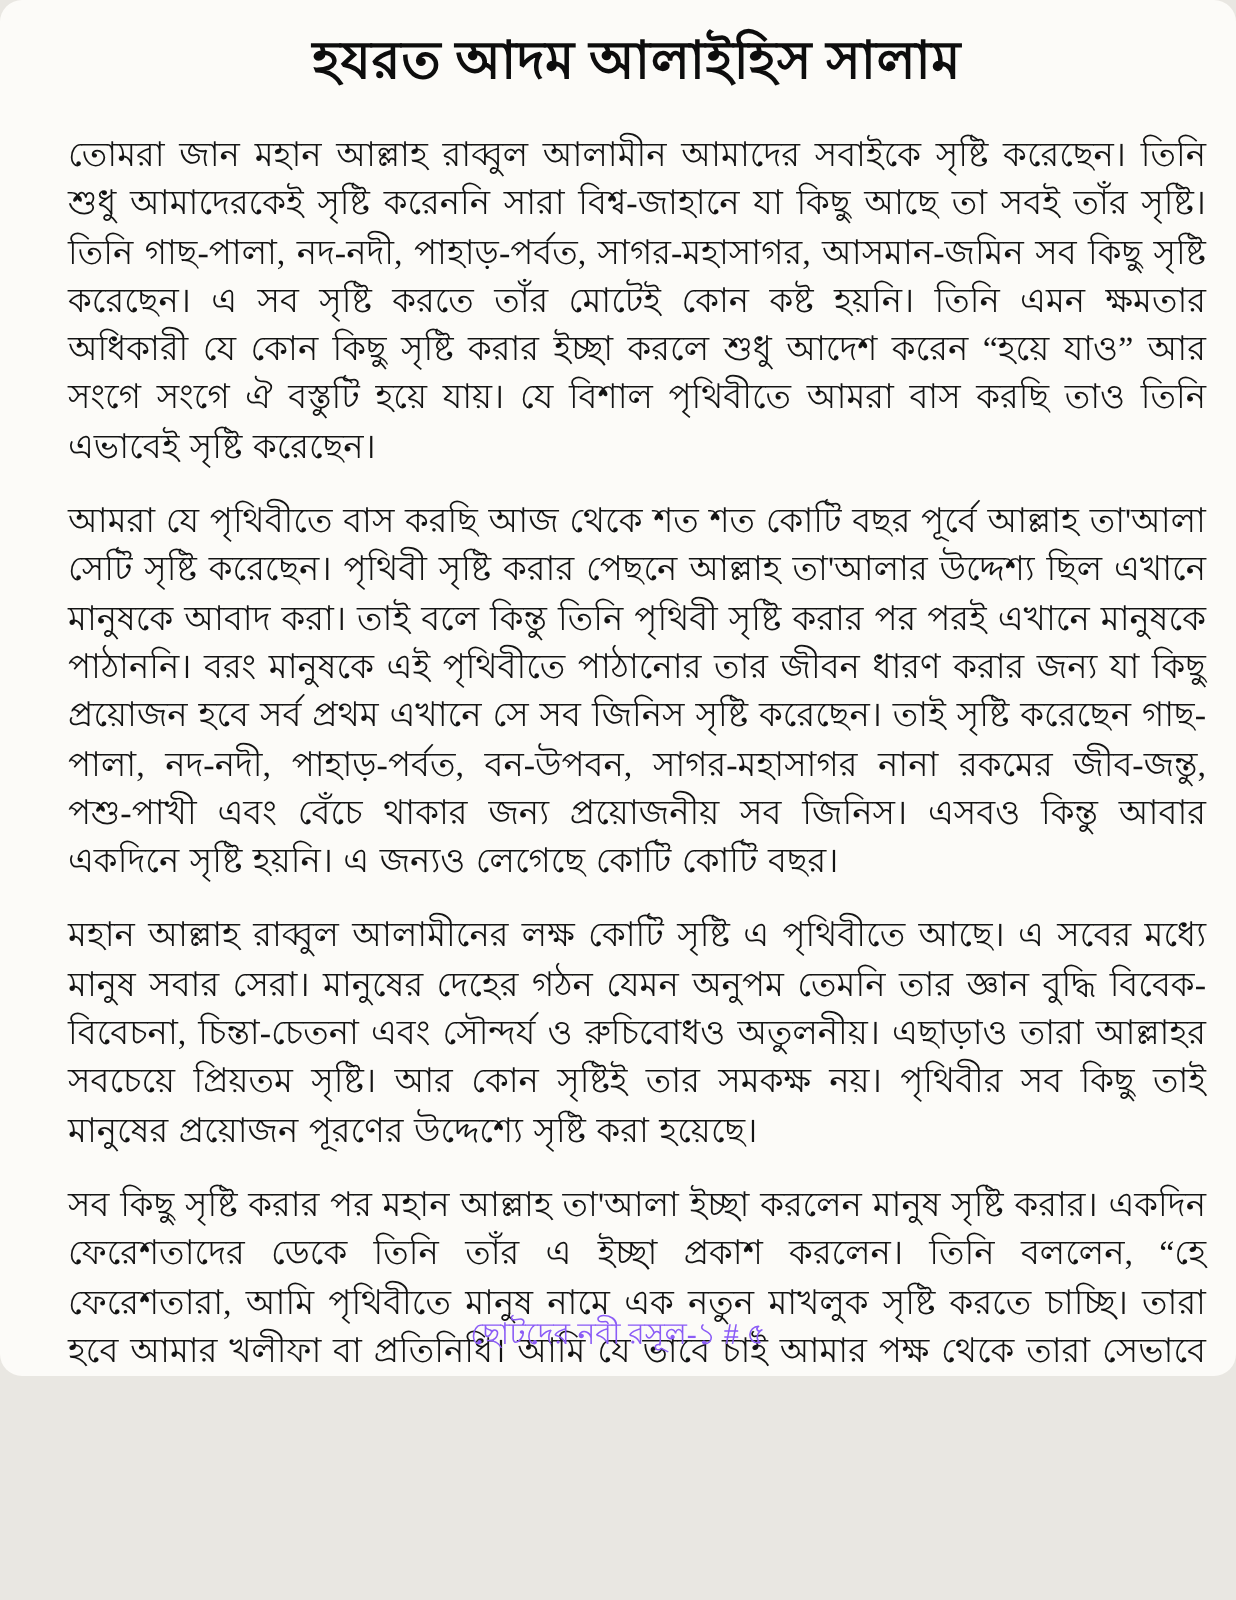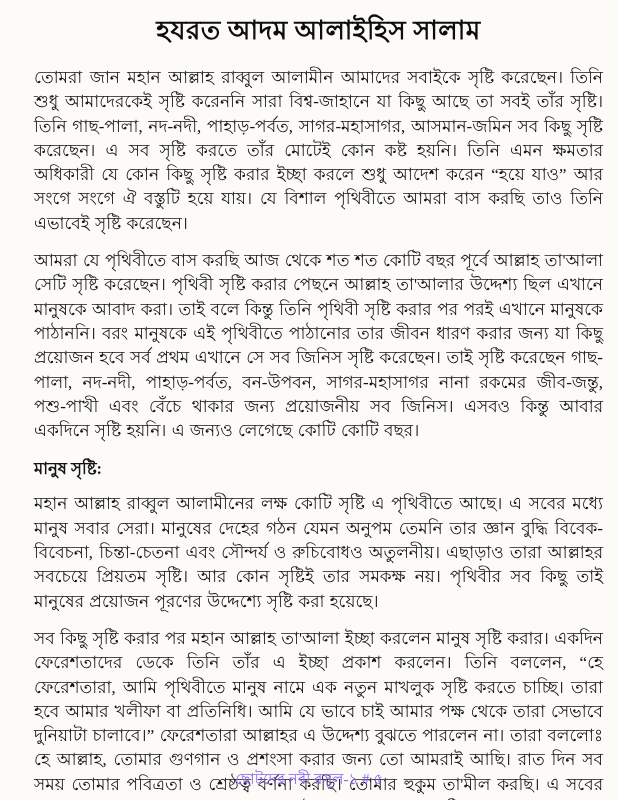--- a/index.html
+++ b/index.html
@@ -4,27 +4,28 @@
 <style>
   html, body {
     margin: 0;
     padding: 0;
     background: #e9e7e2;
     font-family: "Liberation Serif", "DejaVu Serif", serif;
   }
   .page {
     position: relative;
     width: 618px;
-    height: 800px;
+    height: 688px;
     margin: 0 auto;
     background: #fcfbf8;
     color: #141414;
     box-sizing: border-box;
     padding: 8px 15px 6px 34px;
     overflow: hidden;
+    border-radius: 11px;
   }
   .page-title {
     text-align: center;
     font-size: 26px;
     font-weight: 700;
     letter-spacing: 0.5px;
     margin: 2px 0 12px 0;
     color: #0d0d0d;
   }
   .body-paragraph {
@@ -53,21 +54,20 @@
 <body>
 
 <div class="page">
 
   <h1 class="page-title">হযরত আদম আলাইহিস সালাম</h1>
 
   <p class="body-paragraph">তোমরা জান মহান আল্লাহ রাব্বুল আলামীন আমাদের সবাইকে সৃষ্টি করেছেন। তিনি শুধু আমাদেরকেই সৃষ্টি করেননি সারা বিশ্ব-জাহানে যা কিছু আছে তা সবই তাঁর সৃষ্টি। তিনি গাছ-পালা, নদ-নদী, পাহাড়-পর্বত, সাগর-মহাসাগর, আসমান-জমিন সব কিছু সৃষ্টি করেছেন। এ সব সৃষ্টি করতে তাঁর মোটেই কোন কষ্ট হয়নি। তিনি এমন ক্ষমতার অধিকারী যে কোন কিছু সৃষ্টি করার ইচ্ছা করলে শুধু আদেশ করেন “হয়ে যাও” আর সংগে সংগে ঐ বস্তুটি হয়ে যায়। যে বিশাল পৃথিবীতে আমরা বাস করছি তাও তিনি এভাবেই সৃষ্টি করেছেন।</p>
 
   <p class="body-paragraph">আমরা যে পৃথিবীতে বাস করছি আজ থেকে শত শত কোটি বছর পূর্বে আল্লাহ তা'আলা সেটি সৃষ্টি করেছেন। পৃথিবী সৃষ্টি করার পেছনে আল্লাহ তা'আলার উদ্দেশ্য ছিল এখানে মানুষকে আবাদ করা। তাই বলে কিন্তু তিনি পৃথিবী সৃষ্টি করার পর পরই এখানে মানুষকে পাঠাননি। বরং মানুষকে এই পৃথিবীতে পাঠানোর তার জীবন ধারণ করার জন্য যা কিছু প্রয়োজন হবে সর্ব প্রথম এখানে সে সব জিনিস সৃষ্টি করেছেন। তাই সৃষ্টি করেছেন গাছ-পালা, নদ-নদী, পাহাড়-পর্বত, বন-উপবন, সাগর-মহাসাগর নানা রকমের জীব-জন্তু, পশু-পাখী এবং বেঁচে থাকার জন্য প্রয়োজনীয় সব জিনিস। এসবও কিন্তু আবার একদিনে সৃষ্টি হয়নি। এ জন্যও লেগেছে কোটি কোটি বছর।</p>
 
-  <h2 class="section-heading">মানুষ সৃষ্টি:</h2>
 
   <p class="body-paragraph">মহান আল্লাহ রাব্বুল আলামীনের লক্ষ কোটি সৃষ্টি এ পৃথিবীতে আছে। এ সবের মধ্যে মানুষ সবার সেরা। মানুষের দেহের গঠন যেমন অনুপম তেমনি তার জ্ঞান বুদ্ধি বিবেক-বিবেচনা, চিন্তা-চেতনা এবং সৌন্দর্য ও রুচিবোধও অতুলনীয়। এছাড়াও তারা আল্লাহর সবচেয়ে প্রিয়তম সৃষ্টি। আর কোন সৃষ্টিই তার সমকক্ষ নয়। পৃথিবীর সব কিছু তাই মানুষের প্রয়োজন পূরণের উদ্দেশ্যে সৃষ্টি করা হয়েছে।</p>
 
   <p class="body-paragraph">সব কিছু সৃষ্টি করার পর মহান আল্লাহ তা'আলা ইচ্ছা করলেন মানুষ সৃষ্টি করার। একদিন ফেরেশতাদের ডেকে তিনি তাঁর এ ইচ্ছা প্রকাশ করলেন। তিনি বললেন, “হে ফেরেশতারা, আমি পৃথিবীতে মানুষ নামে এক নতুন মাখলুক সৃষ্টি করতে চাচ্ছি। তারা হবে আমার খলীফা বা প্রতিনিধি। আমি যে ভাবে চাই আমার পক্ষ থেকে তারা সেভাবে দুনিয়াটা চালাবে।” ফেরেশতারা আল্লাহর এ উদ্দেশ্য বুঝতে পারলেন না। তারা বললোঃ হে আল্লাহ, তোমার গুণগান ও প্রশংসা করার জন্য তো আমরাই আছি। রাত দিন সব সময় তোমার পবিত্রতা ও শ্রেষ্ঠত্ব বর্ণনা করছি। তোমার হুকুম তা'মীল করছি। এ সবের জন্য আর কোন মাখলুকের প্রয়োজন নেই। তাছাড়া তোমার সৃষ্টি থেকে আমরা বুঝতে পারছি, এ নতুন সৃষ্টিকে তুমি অসংখ্য ক্ষমতা ও অধিকার প্রদান করবে। তাদের থাকবে স্বাধীন ইচ্ছাশক্তি। যে কোন ব্যাপারে তারা তাদের ইচ্ছাশক্তি ও কর্মক্ষমতা প্রয়োগ করতে পারবে। এরূপ স্বাধীনতা ও কর্মক্ষমতা কোন সৃষ্টিকে</p>
 
   <div class="page-footer">ছোটদের নবী রসূল-১ # ৫</div>
 
 </div>
 
 </body></html>

